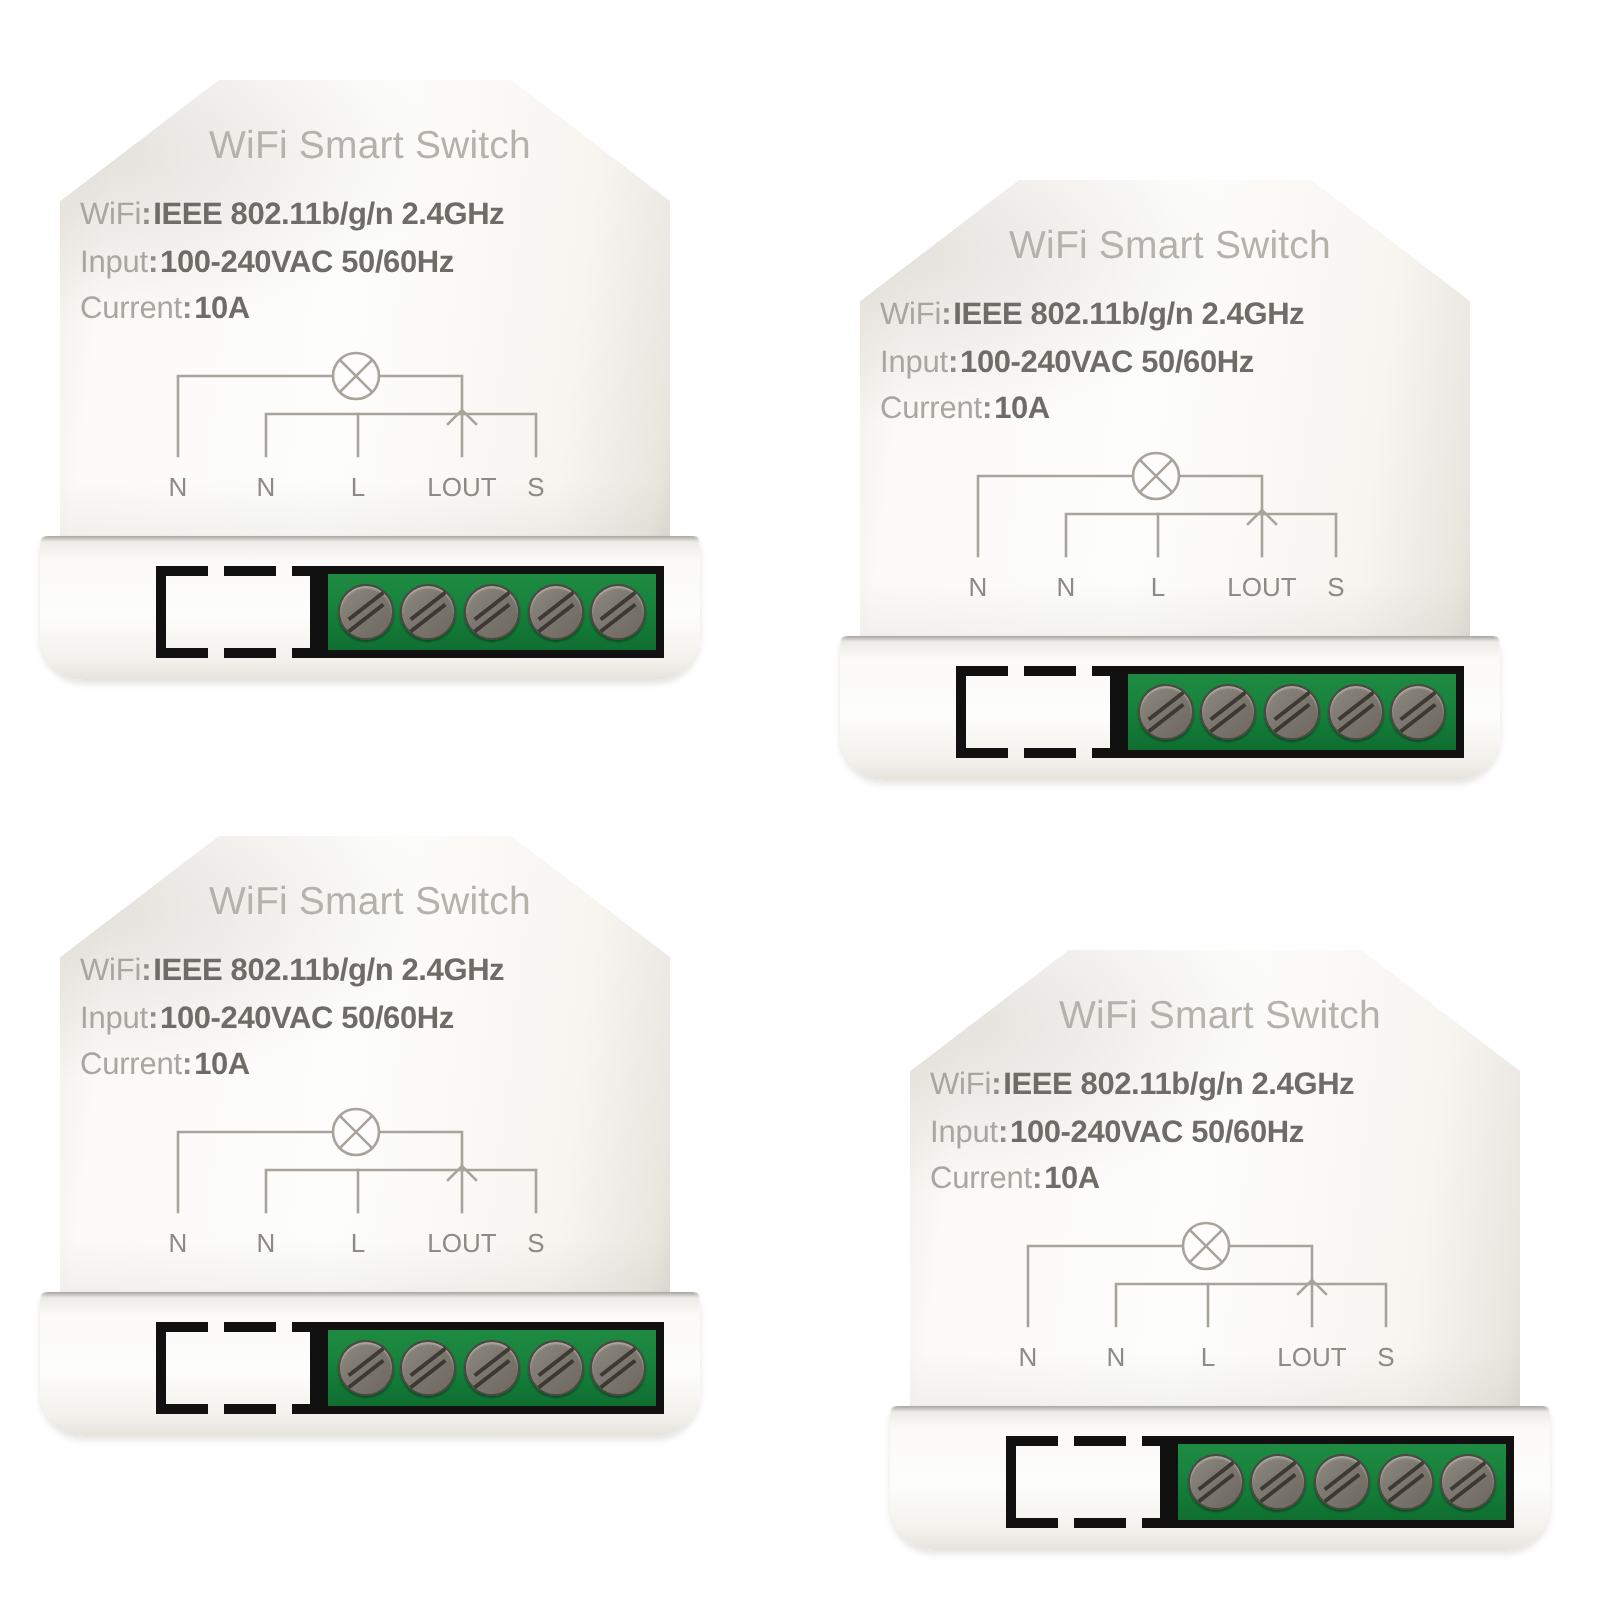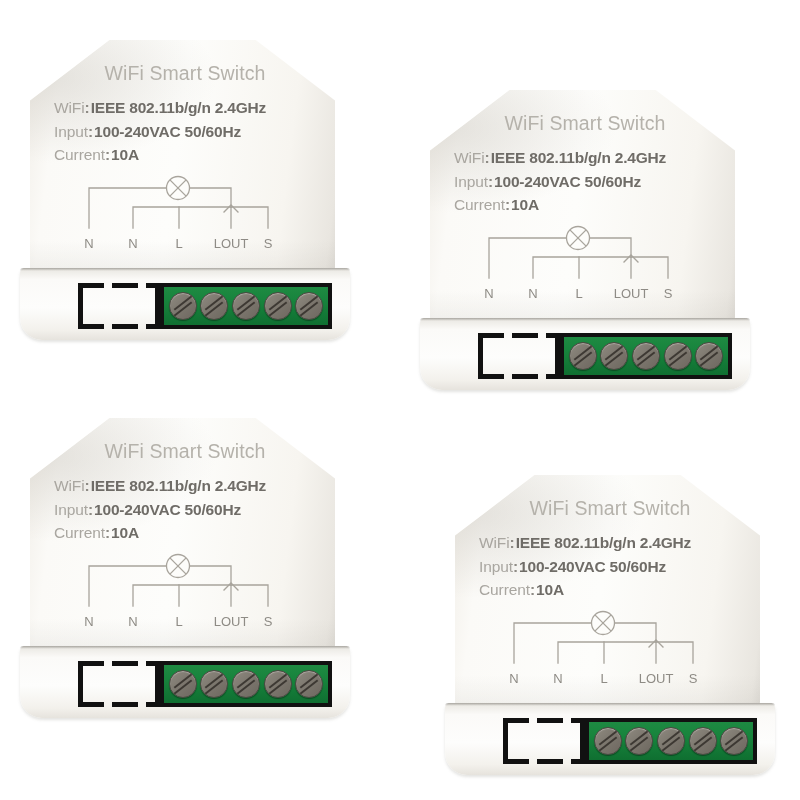--- a/index.html
+++ b/index.html
@@ -105,21 +105,21 @@
     top: 22px;
     text-align: center;
     font-size: 19.5px;
     letter-spacing: 0.1px;
     color: #b5b2ab;
     font-weight: 400;
     white-space: nowrap;
   }
   .specs {
     position: absolute;
-    left: 34px;
+    left: 20px;
     top: 56px;
     width: 260px;
   }
   .spec-line {
     font-size: 15.5px;
     line-height: 23.5px;
     white-space: nowrap;
     letter-spacing: -0.1px;
   }
   .spec-label {

